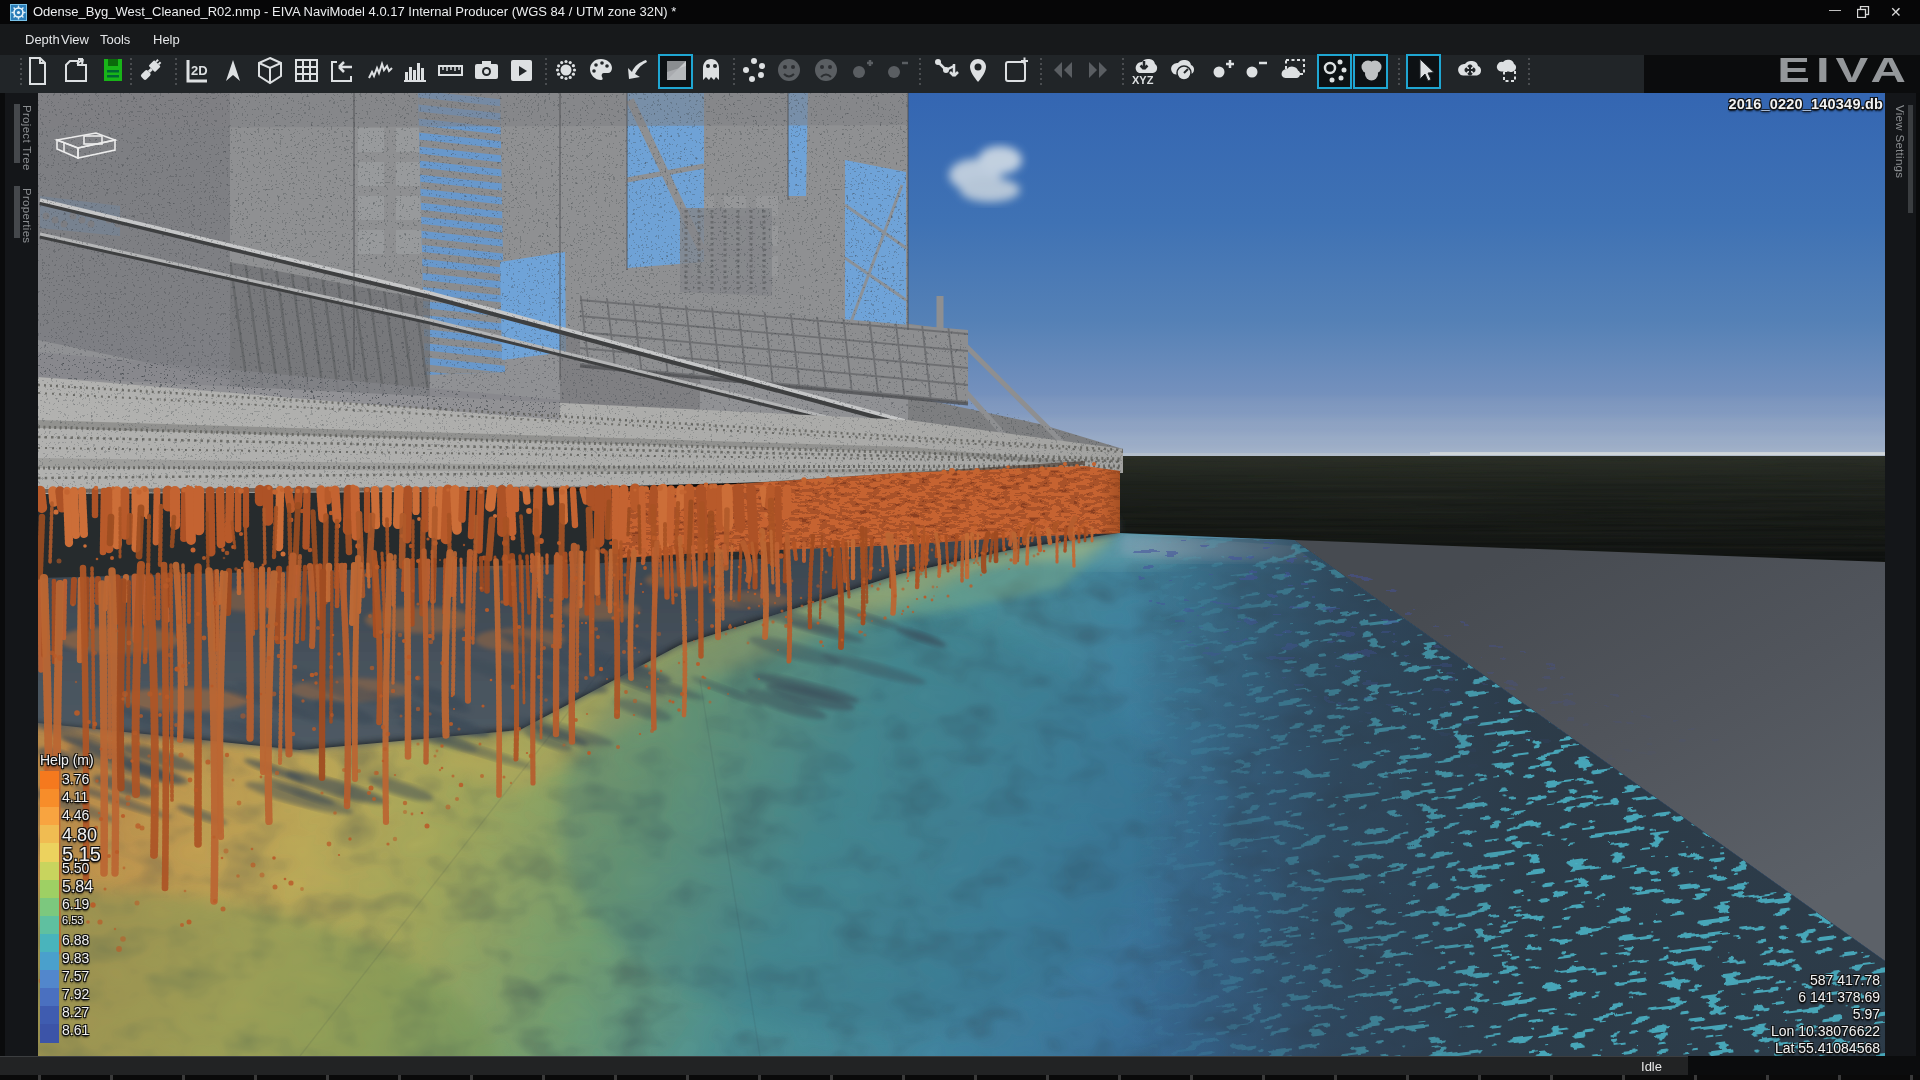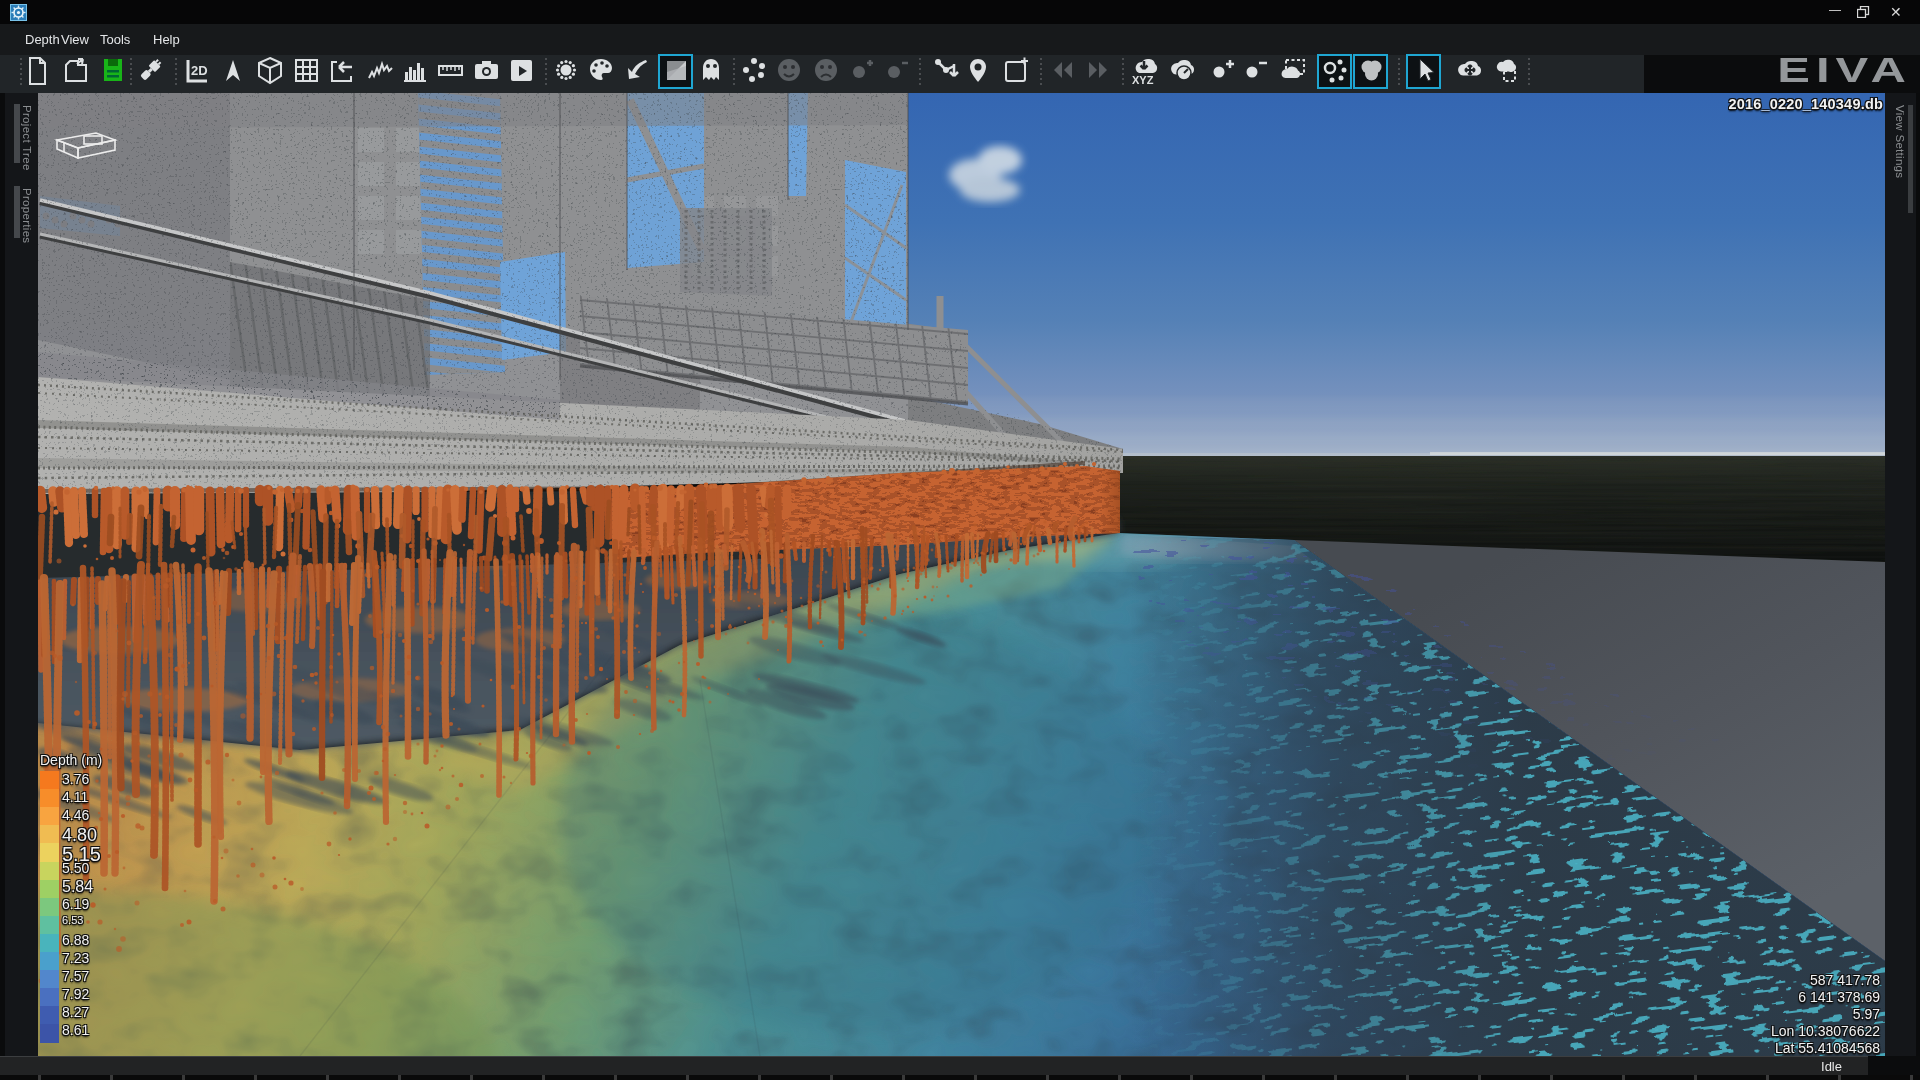--- a/index.html
+++ b/index.html
@@ -6,21 +6,21 @@
 .titlebar .txt{position:absolute;left:33px;top:4px}
 .appicon{position:absolute;left:10px;top:4px;width:17px;height:17px;background:#2b7db8;border:1px solid #79c2e8;text-align:center}
 .winbtn{position:absolute;top:0;color:#d8d8d8;font-size:12px}
 .menubar{position:absolute;left:0;top:24px;width:1920px;height:31px;background:#17191b;color:#e4e6e8;font-size:13px}
 .menubar span{position:absolute;top:8px}
 .toolbar{position:absolute;left:0;top:55px;width:1644px;height:38px;background:#212528}
 .lsb{position:absolute;left:0;top:93px;width:38px;height:963px;background:#141619;border-left:5px solid #0a0b0c}
 .rsb{position:absolute;left:1885px;top:93px;width:35px;height:963px;background:#141619;border-right:4px solid #0a0b0c}
 .vtab{position:absolute;color:#8b8e91;font-size:11.5px;writing-mode:vertical-rl;letter-spacing:0.3px}
 .vstrip{position:absolute;width:6px;background:#45484c}
-.statusbar{position:absolute;left:0;top:1056px;width:1868px;height:19px;background:#222324;border-top:1px solid #3c3e40;color:#e8e8e8;font-size:13px}
+.statusbar{position:absolute;left:0;top:1056px;width:1688px;height:19px;background:#222324;border-top:1px solid #3c3e40;color:#e8e8e8;font-size:13px}
 .botedge{position:absolute;left:0;top:1075px;width:1920px;height:5px;background:#0a0a0a}
 .ovl{position:absolute;color:#f2f2f2;text-shadow:-1px -1px 0 #111,1px -1px 0 #111,-1px 1px 0 #111,1px 1px 0 #111, 0 2px 2px #000}
 .eiva{position:absolute;right:8px;top:50px;color:#94979a;font-size:49px;font-weight:bold;letter-spacing:6px;transform:scaleY(0.72);transform-origin:top}
 svg.icon{position:absolute;top:-1px}
 .sep{position:absolute;top:3px;width:2px;height:28px;background-image:repeating-linear-gradient(#4a4d50 0 2px,transparent 2px 5px)}
 .bluebox{position:absolute;top:-1px;width:35px;height:35px;border:2px solid #1fa6d2;background:#0d1114}
 </style></head><body>
 <div class="titlebar">
  <div class="appicon"><svg width="15" height="15" viewBox="0 0 15 15" style="margin:0px">
         <circle cx="7.5" cy="7.5" r="4.5" fill="none" stroke="#eaf4fa" stroke-width="1.6"></circle>
@@ -29,20 +29,21 @@
           <line x1="7.5" y1="0.5" x2="7.5" y2="3"></line>
           <line x1="7.5" y1="12" x2="7.5" y2="14.5"></line>
           <line x1="0.5" y1="7.5" x2="3" y2="7.5"></line>
           <line x1="12" y1="7.5" x2="14.5" y2="7.5"></line>
           <line x1="2.6" y1="2.6" x2="4.4" y2="4.4"></line>
           <line x1="10.6" y1="10.6" x2="12.4" y2="12.4"></line>
           <line x1="2.6" y1="12.4" x2="4.4" y2="10.6"></line>
           <line x1="10.6" y1="4.4" x2="12.4" y2="2.6"></line>
         </g>
       </svg></div>
+ <span class="txt">Odense_Byg_West_Cleaned_R02.nmp - EIVA NaviModel 4.0.17 Internal Producer (WGS 84 / UTM zone 32N) *</span>
  <span class="winbtn" style="left:1829px;top:3px">—</span>
  <svg class="winbtn" style="position:absolute;left:1857px;top:6px" width="13" height="12" viewBox="0 0 13 12">
       <rect x="3.5" y="0.5" width="8" height="8" fill="none" stroke="#d8d8d8" stroke-width="1.3"></rect>
       <rect x="0.5" y="3.5" width="8" height="8" fill="#060607" stroke="#d8d8d8" stroke-width="1.3"></rect>
     </svg>
  <span class="winbtn" style="left:1890px;top:4px;font-size:14px">✕</span>
 </div>
 <div class="menubar">
  <span style="left:25px">Depth</span>
     <span style="left:61px">View</span>
@@ -1737,21 +1738,21 @@
  <div class="vstrip" style="left:9px;top:11px;height:59px"></div>
  <div class="vtab" style="left:16px;top:12px">Project Tree</div>
  <div class="vstrip" style="left:9px;top:93px;height:52px"></div>
  <div class="vtab" style="left:16px;top:95px">Properties</div>
 </div>
 <div class="rsb">
  <div class="vtab" style="left:9px;top:12px">View Settings</div>
  <div class="vstrip" style="left:23px;top:12px;height:108px;width:5px;background:#3a3d40"></div>
 </div>
 <div class="ovl" style="right:37px;top:96px;font-size:14.5px;font-weight:bold;letter-spacing:0.2px">2016_0220_140349.db</div>
-<div class="ovl" style="left:40px;top:752px;font-size:14px">Depth (m)</div>
+<div class="ovl" style="left:40px;top:752px;font-size:14px">Help (m)</div>
 <div style="position:absolute;left:40px;top:771px;width:19px;height:19px;background:#f5791e"></div>
 <div class="ovl" style="left:62px;top:771px;font-size:14px">3.76</div>
 <div style="position:absolute;left:40px;top:789px;width:19px;height:19px;background:#f78d2a"></div>
 <div class="ovl" style="left:62px;top:789px;font-size:14px">4.11</div>
 <div style="position:absolute;left:40px;top:807px;width:19px;height:19px;background:#f8a440"></div>
 <div class="ovl" style="left:62px;top:807px;font-size:14px">4.46</div>
 <div style="position:absolute;left:40px;top:825px;width:19px;height:19px;background:#f0bc52"></div>
 <div class="ovl" style="left:62px;top:825px;font-size:18px">4.80</div>
 <div style="position:absolute;left:40px;top:843px;width:19px;height:19px;background:#ecd25e"></div>
 <div class="ovl" style="left:62px;top:843px;font-size:20px">5.15</div>
@@ -1759,21 +1760,21 @@
 <div class="ovl" style="left:62px;top:860px;font-size:14px">5.50</div>
 <div style="position:absolute;left:40px;top:880px;width:19px;height:19px;background:#9ed064"></div>
 <div class="ovl" style="left:62px;top:878px;font-size:16px">5.84</div>
 <div style="position:absolute;left:40px;top:898px;width:19px;height:19px;background:#7cc87e"></div>
 <div class="ovl" style="left:62px;top:896px;font-size:14px">6.19</div>
 <div style="position:absolute;left:40px;top:916px;width:19px;height:19px;background:#5fc0a0"></div>
 <div class="ovl" style="left:62px;top:914px;font-size:11px">6.53</div>
 <div style="position:absolute;left:40px;top:934px;width:19px;height:19px;background:#49b4bc"></div>
 <div class="ovl" style="left:62px;top:932px;font-size:14px">6.88</div>
 <div style="position:absolute;left:40px;top:952px;width:19px;height:19px;background:#4aa0cc"></div>
-<div class="ovl" style="left:62px;top:950px;font-size:14px">7.23</div>
+<div class="ovl" style="left:62px;top:950px;font-size:14px">9.83</div>
 <div style="position:absolute;left:40px;top:970px;width:19px;height:19px;background:#5287cc"></div>
 <div class="ovl" style="left:62px;top:968px;font-size:14px">7.57</div>
 <div style="position:absolute;left:40px;top:988px;width:19px;height:19px;background:#4a70c0"></div>
 <div class="ovl" style="left:62px;top:986px;font-size:14px">7.92</div>
 <div style="position:absolute;left:40px;top:1006px;width:19px;height:19px;background:#3f5cb0"></div>
 <div class="ovl" style="left:62px;top:1004px;font-size:14px">8.27</div>
 <div style="position:absolute;left:40px;top:1024px;width:19px;height:19px;background:#3c54a8"></div>
 <div class="ovl" style="left:62px;top:1022px;font-size:14px">8.61</div>
 <div class="ovl" style="right:40px;top:972px;font-size:14px;text-align:right;line-height:17px">587 417.78<br>6 141 378.69<br>5.97<br>Lon 10.38076622<br>Lat 55.41084568</div>
 <div class="statusbar">

